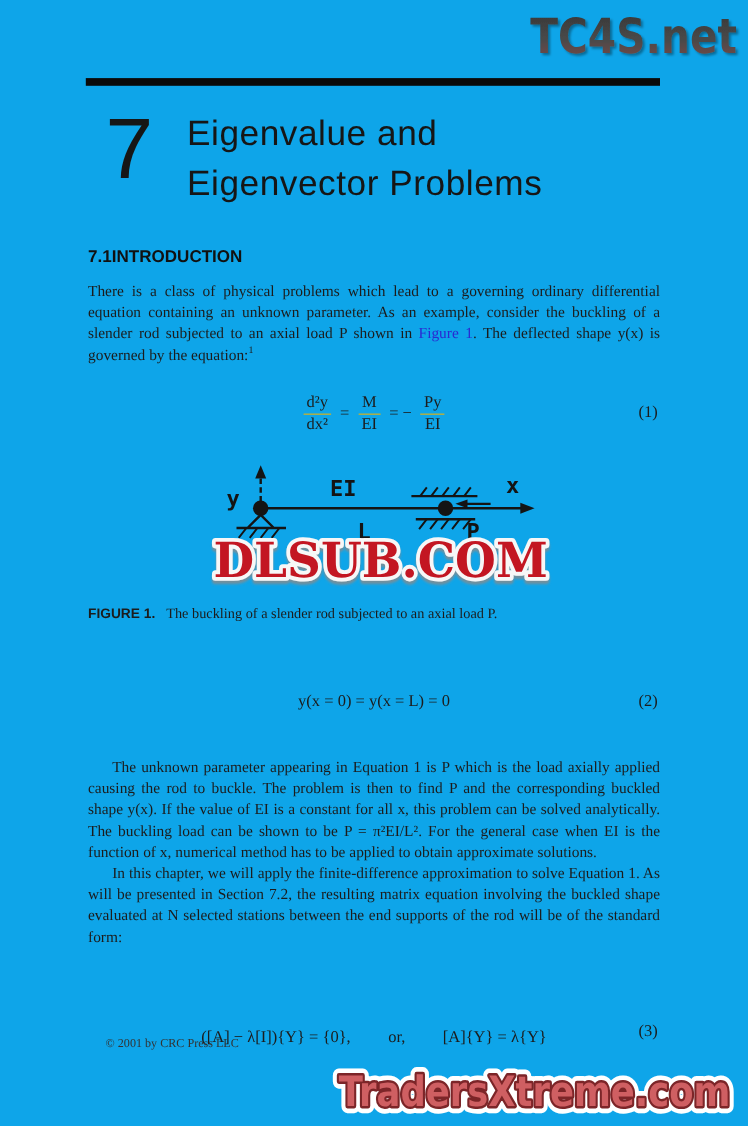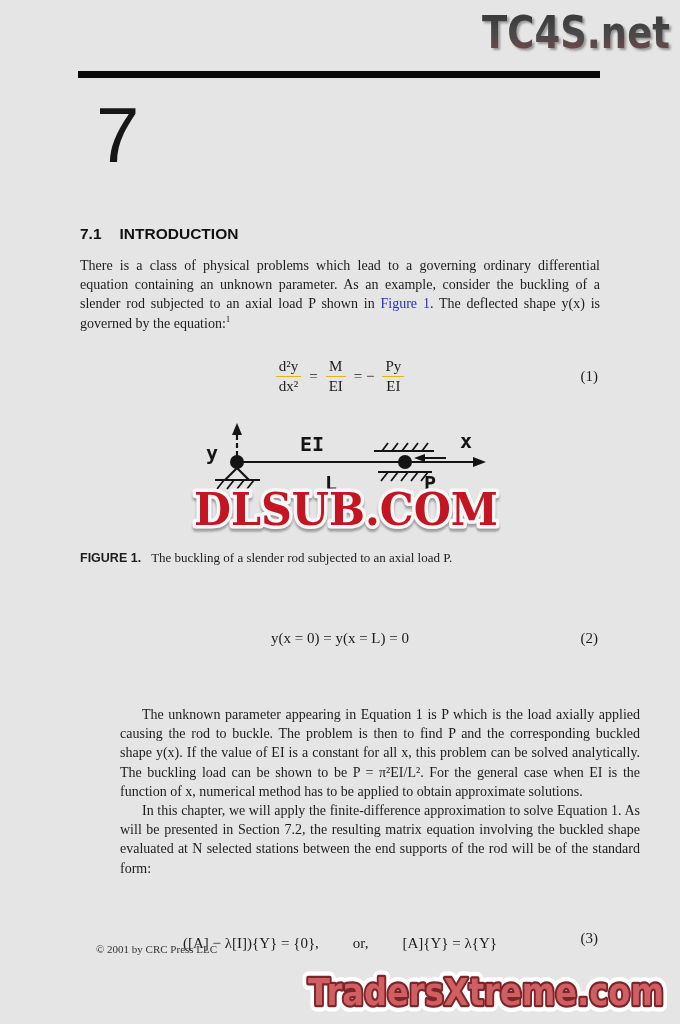--- a/index.html
+++ b/index.html
@@ -1,19 +1,19 @@
 <!DOCTYPE html>
 <html><head>
 <meta charset="utf-8">
 <style>
   html,body{margin:0;padding:0;background:#888;}
   .page{
     position:relative;
     width:680px;height:1024px;
-    background:#e5e5e5;
+    background:#0ea5e9;
     overflow:hidden;
     font-family:"Liberation Serif", serif;
     color:#1c1c1c;
   }
   .abs{position:absolute;}
   
   .top-rule{left:78px;top:71px;width:522px;height:7px;background:#0a0a0a;}
   
   .chapter-number{
     left:96px;top:96px;
@@ -25,30 +25,30 @@
     font-family:"Liberation Sans", sans-serif;
     font-size:32px;font-weight:400;line-height:45px;color:#161616;
     letter-spacing:.5px;
   }
   
   .section-heading{
     left:80px;top:225px;
     font-family:"Liberation Sans", sans-serif;
     font-size:15.5px;font-weight:700;color:#111;
   }
-  .section-heading .sec-num{margin-right:18px;}
+  .section-heading .sec-num{}
   
   .para{
     left:80px;width:520px;
     font-size:14px;line-height:19.2px;
     text-align:justify;color:#1c1c1c;
   }
   .p1{top:256px;}
   .p2{top:551px;}
-  .p34{top:705px;margin-left:40px;}
+  .p34{top:689px;}
   .para p{margin:0;}
   .indent{text-indent:22px;}
   .fig-link{color:#2a2ad2;text-decoration:none;cursor:pointer;}
   sup.fn{font-size:9px;line-height:0;}
   
   .eq{
     left:80px;width:520px;
     display:flex;align-items:center;justify-content:center;
     font-size:15px;color:#1c1c1c;
   }
@@ -95,20 +95,24 @@
           <feDropShadow dx="2" dy="2" stdDeviation="1" flood-color="#000000" flood-opacity="0.35"></feDropShadow>
         </filter>
       </defs>
       <text x="4" y="44" font-family="DejaVu Sans, sans-serif" font-weight="bold" font-size="44" textLength="188" lengthAdjust="spacingAndGlyphs" fill="url(#wmgrad)" filter="url(#wmshadow)">TC4S.net</text>
     </svg>
   </div>
 
   <div class="abs top-rule"></div>
 
   <div class="abs chapter-number">7</div>
+  <div class="abs chapter-title">
+    <div>Eigenvalue and</div>
+    <div>Eigenvector Problems</div>
+  </div>
 
   <div class="abs section-heading">
     <span class="sec-num">7.1</span><span>INTRODUCTION</span>
   </div>
 
   <div class="abs para p1">
     <p><span>There is a class of physical problems which lead to a governing ordinary differential equation containing an unknown parameter. As an example, consider the buckling of a slender rod subjected to an axial load P shown in </span><span class="fig-link">Figure 1</span><span>. The deflected shape y(x) is governed by the equation:</span><sup class="fn">1</sup></p>
   </div>
 
   <div class="abs eq eq1">

